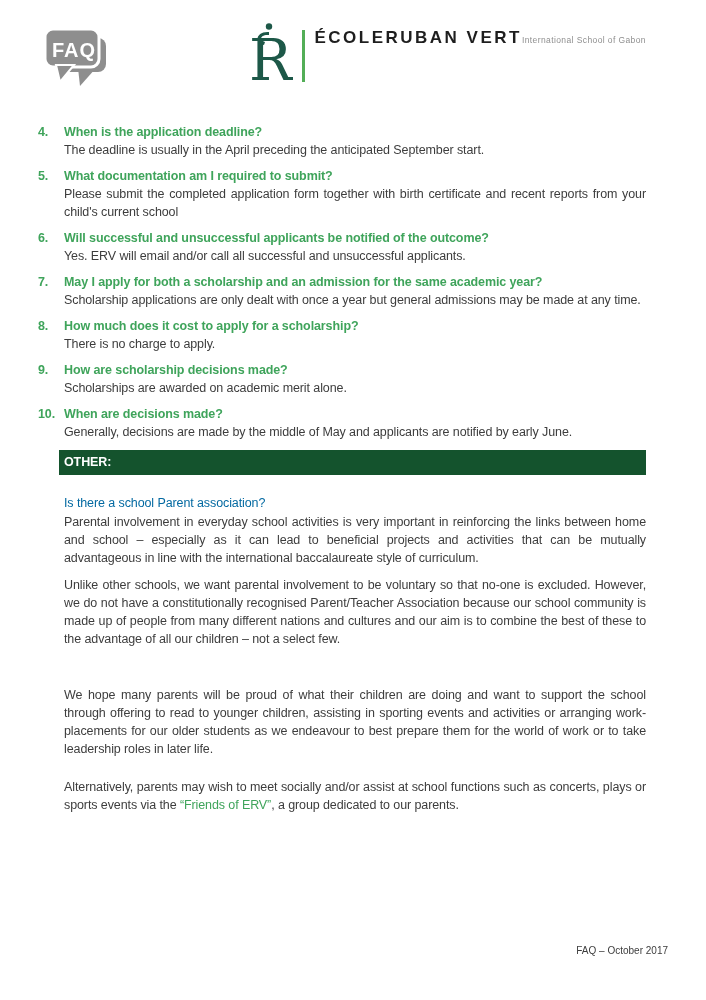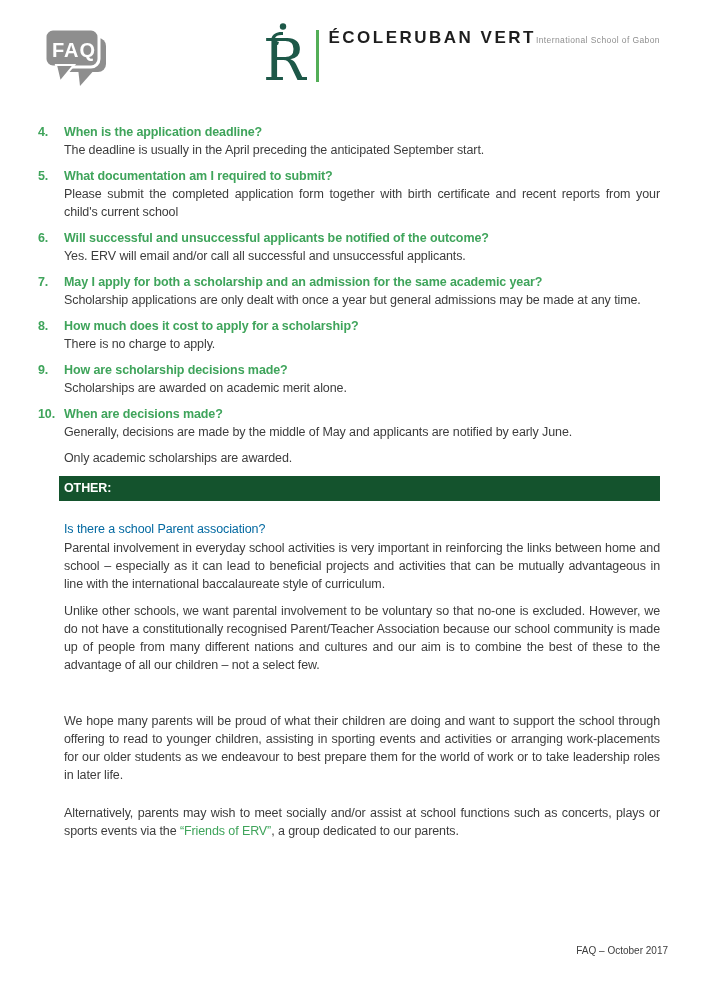--- a/index.html
+++ b/index.html
@@ -3,21 +3,21 @@
 <meta charset="utf-8">
 <style>
   * { margin: 0; padding: 0; box-sizing: border-box; }
   html, body { background: #e8e8e8; }
   body { font-family: "Liberation Sans", "DejaVu Sans", sans-serif; }
   .page {
     width: 706px; height: 1000px;
     margin: 0 auto;
     background: #ffffff;
     position: relative;
-    padding: 22px 46px 0 38px;
+    padding: 22px 60px 0 38px;
     overflow: hidden;
     color: #3d3d3d;
     font-size: 12.5px;
     line-height: 18px;
     letter-spacing: -0.1px;
   }
 
   
   .header { display: flex; justify-content: space-between; align-items: flex-start; height: 74px; }
   .faq-badge { width: 76px; height: 74px; }
@@ -153,21 +153,20 @@
 
     <div class="faq-item">
       <div class="q-row">
         <span class="q-num">10.</span>
         <span class="q-text">When are decisions made?</span>
       </div>
       <div class="q-answer">Generally, decisions are made by the middle of May and applicants are notified by early June.</div>
     </div>
 
     <div class="faq-item">
-      <div class="q-answer">Only academic scholarships are awarded.</div>
     </div>
   </div>
 
   <div class="other-banner">OTHER:</div>
 
   <div class="sub-question">Is there a school Parent association?</div>
 
   <div class="para p1">Parental involvement in everyday school activities is very important in reinforcing the links between home and school – especially as it can lead to beneficial projects and activities that can be mutually advantageous in line with the international baccalaureate style of curriculum.</div>
   <div class="para p2">Unlike other schools, we want parental involvement to be voluntary so that no-one is excluded. However, we do not have a constitutionally recognised Parent/Teacher Association because our school community is made up of people from many different nations and cultures and our aim is to combine the best of these to the advantage of all our children – not a select few.</div>
   <div class="para p3">We hope many parents will be proud of what their children are doing and want to support the school through offering to read to younger children, assisting in sporting events and activities or arranging work-placements for our older students as we endeavour to best prepare them for the world of work or to take leadership roles in later life.</div>

